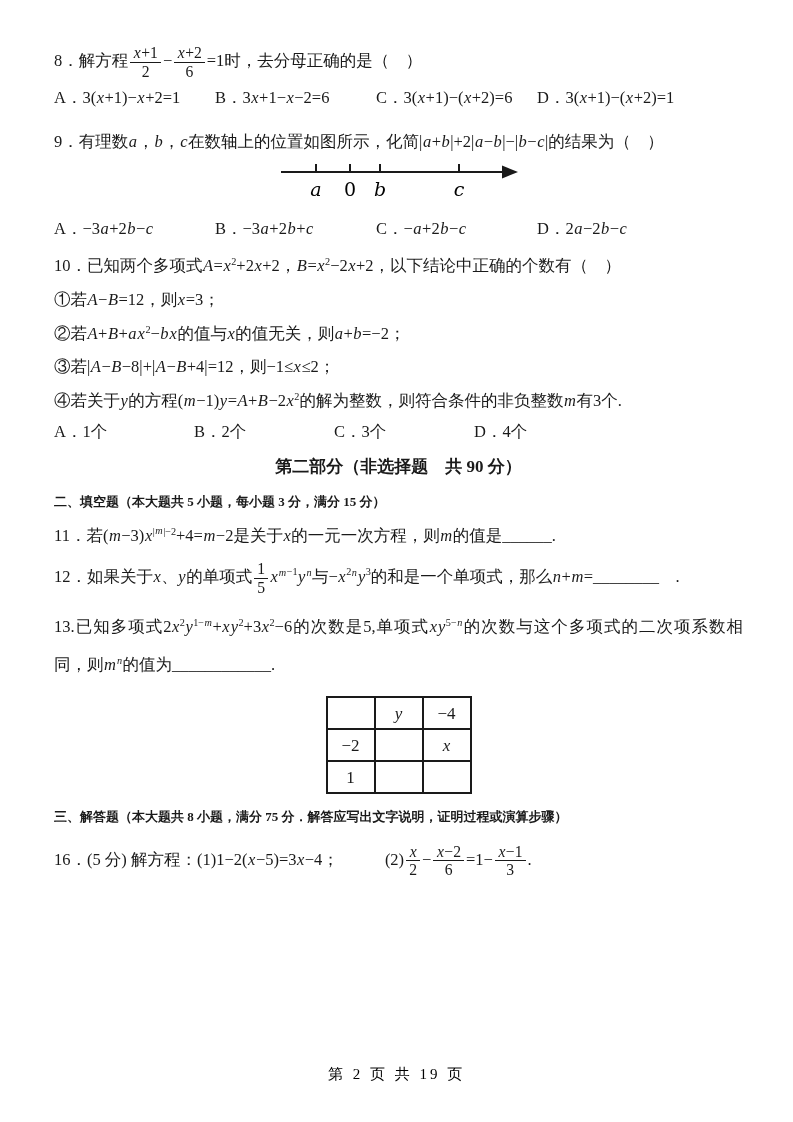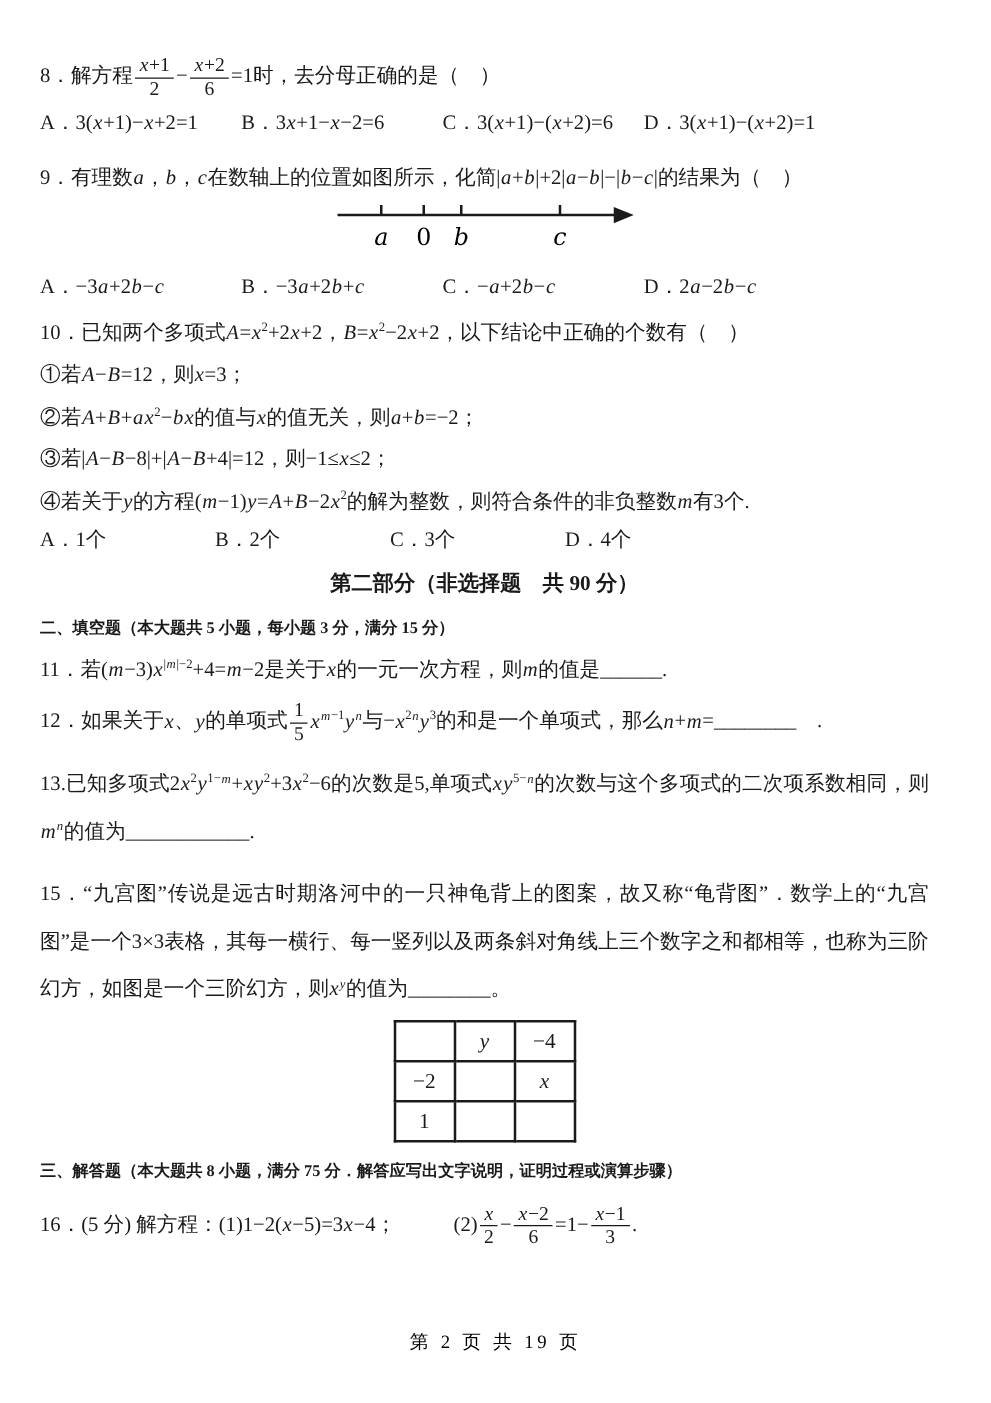--- a/index.html
+++ b/index.html
@@ -2,21 +2,21 @@
 <html><head>
 <meta charset="utf-8">
 <style>
   *{margin:0;padding:0;box-sizing:border-box;}
   html,body{background:#ffffff;}
   body{
     width:793px;height:1122px;position:relative;overflow:hidden;
     font-family:"Liberation Serif","DejaVu Serif",serif;
     color:#1a1a1a;font-size:16.5px;line-height:1.5;
   }
-  .content{padding:44px 50px 0 32px;}
+  .content{padding:44px 50px 0 54px;}
   i{font-style:italic;padding:0 0.5px;}
   sup{font-size:0.62em;line-height:0;vertical-align:super;}
   
   .fr{display:inline-flex;flex-direction:column;align-items:center;
       vertical-align:middle;margin:0 2px;line-height:1.12;font-size:0.95em;text-align:center;}
   .fn{display:block;border-bottom:1.3px solid #1a1a1a;padding:0 3px;text-align:center;}
   .fd{display:block;padding:0 3px;}
   .stem{margin:0;}
   .opts{display:flex;margin-top:6px;}
   .opts .opt{width:161px;}
@@ -120,21 +120,20 @@
           <span class="fd">5</span>
         </span><i>x</i><sup><i>m</i>−1</sup><i>y</i><sup><i>n</i></sup>与−<i>x</i><sup>2<i>n</i></sup><i>y</i><sup>3</sup>的和是一个单项式，那么<i>n</i>+<i>m</i>=________　.</p>
   </section>
 
   <section class="q-gap-sm">
     <p class="stem wide">13.已知多项式2<i>x</i><sup>2</sup><i>y</i><sup>1−<i>m</i></sup>+<i>x</i><i>y</i><sup>2</sup>+3<i>x</i><sup>2</sup>−6的次数是5,单项式<i>x</i><i>y</i><sup>5−<i>n</i></sup>的次数与这个多项式的二次项系数相同，则<i>m</i><sup><i>n</i></sup>的值为____________.</p>
   </section>
 
 
   <section class="q-gap-sm">
-    <p class="stem wide">15．“九宫图”传说是远古时期洛河中的一只神龟背上的图案，故又称“龟背图”．数学上的“九宫图”是一个3×3表格，其每一横行、每一竖列以及两条斜对角线上三个数字之和都相等，也称为三阶幻方，如图是一个三阶幻方，则<i>x</i><sup><i>y</i></sup>的值为________。</p>
     <table class="magic">
       <tbody>
           <tr>
         <td></td>
         <td><i>y</i></td>
         <td>−4</td>
       </tr>
       <tr>
         <td>−2</td>
         <td></td>

